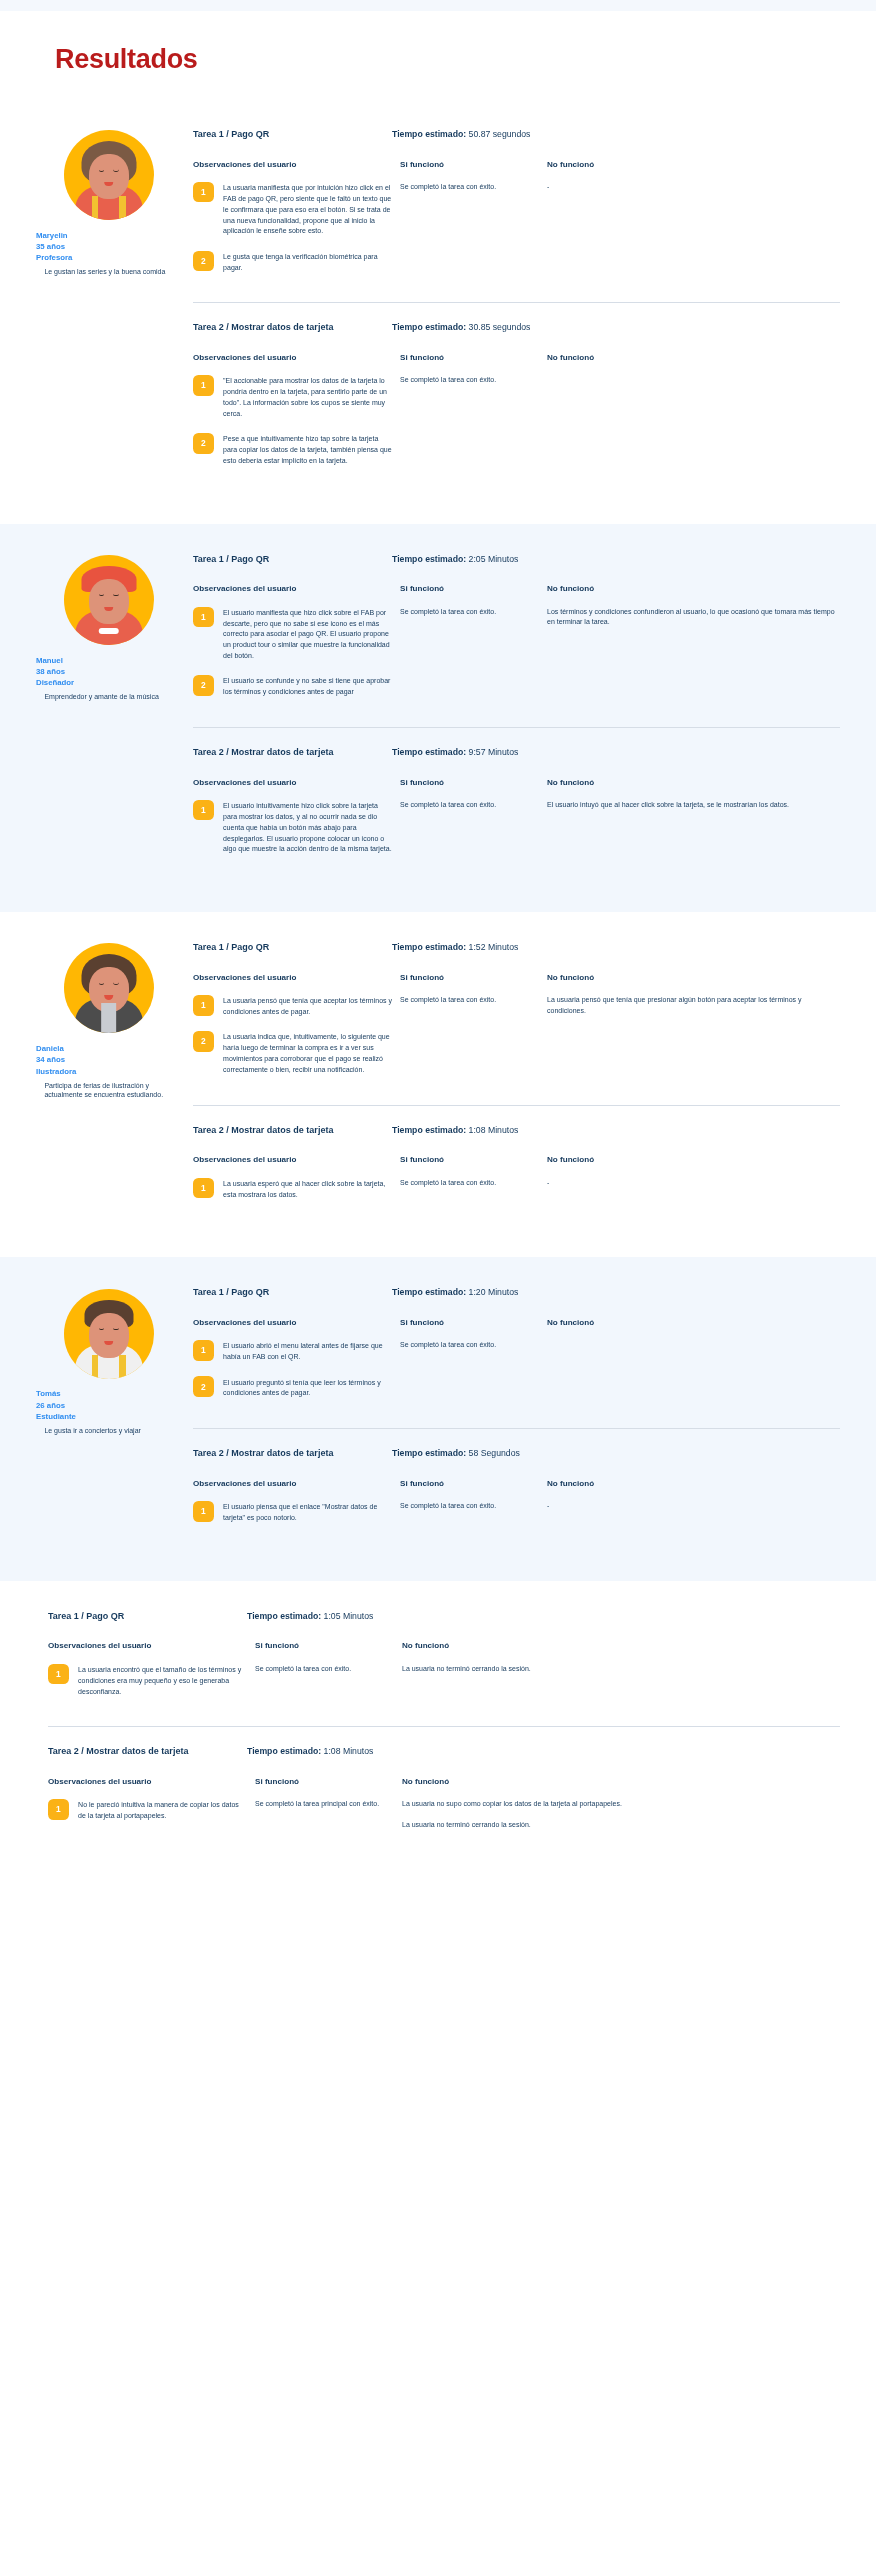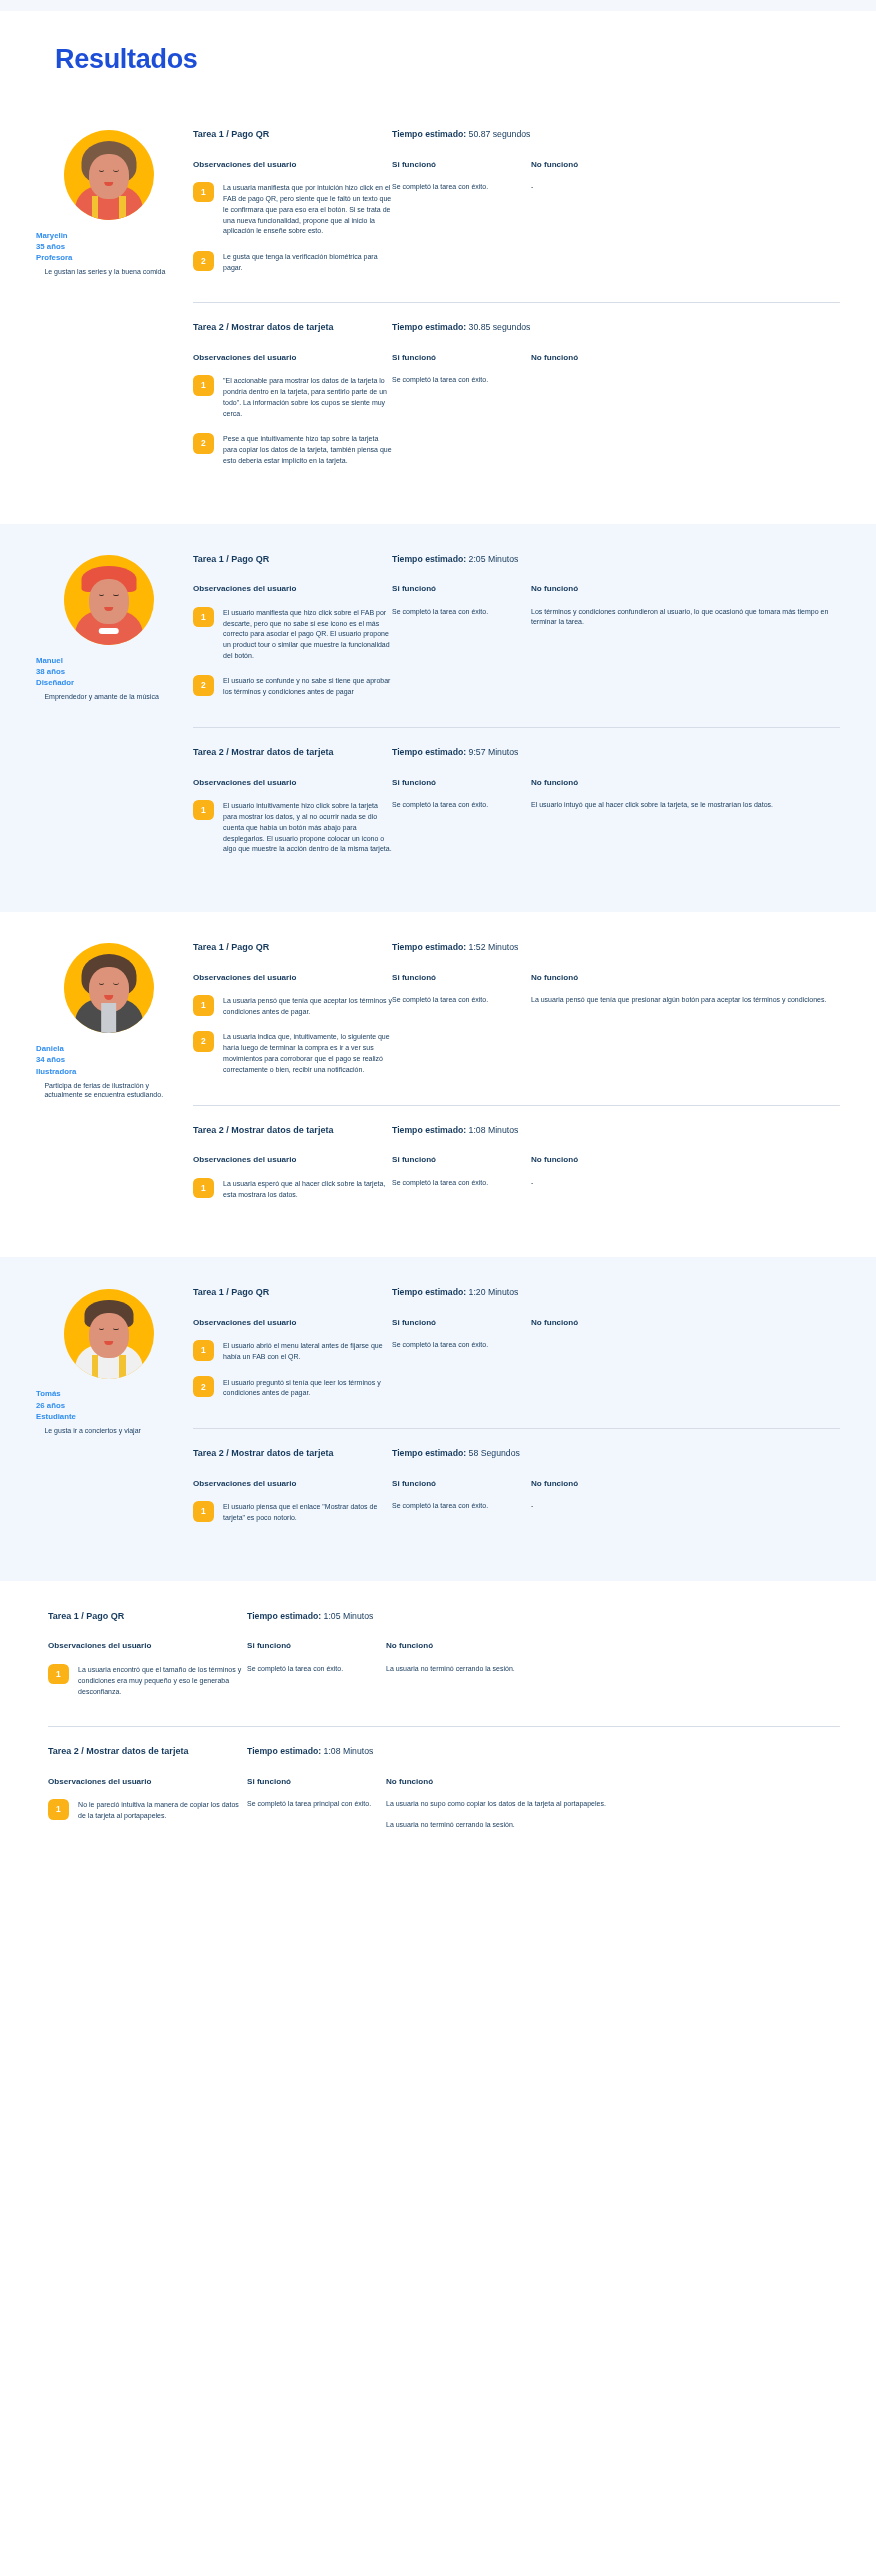--- a/index.html
+++ b/index.html
@@ -15,21 +15,21 @@
   
   .topstrip { height: 11px; background: #f4f8fd; width: 100%; }
 
   .header {
     padding: 33px 0 24px 55px;
     background: #ffffff;
   }
   .page-title {
     font-size: 27px;
     font-weight: 700;
-    color: #1d4ed8;
+    color: #b91c1c;
     letter-spacing: -0.3px;
   }
 
   
   .persona-block {
     display: flex;
     padding: 24px 36px 28px 36px;
     background: #ffffff;
   }
   .persona-block.alt { background: #f2f7fd; }
@@ -159,21 +159,21 @@
     flex: 0 0 199px;
   }
   .task-time {
     font-size: 8.7px;
     color: #15395c;
   }
   .task-time b { font-weight: 700; }
 
   .cols {
     display: flex;
-    gap: 0;
+    gap: 8px;
   }
   .col-obs   { width: 199px; flex: 0 0 199px; }
   .col-ok    { width: 139px; flex: 0 0 139px; padding-right: 11px; }
   .col-fail  { flex: 1; }
 
   .col-head {
     font-size: 8.1px;
     font-weight: 700;
     color: #15395c;
     margin-bottom: 13.3px;

